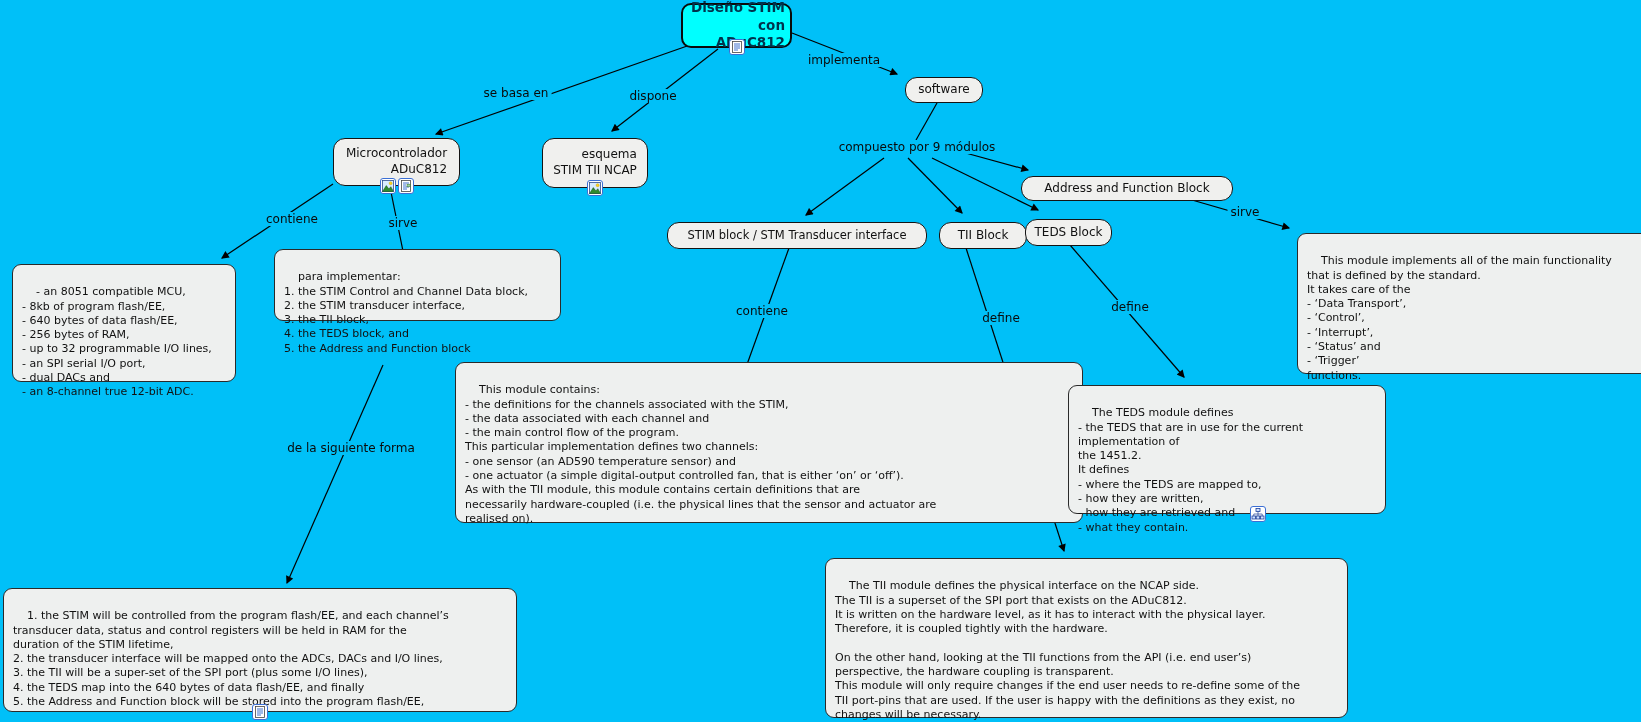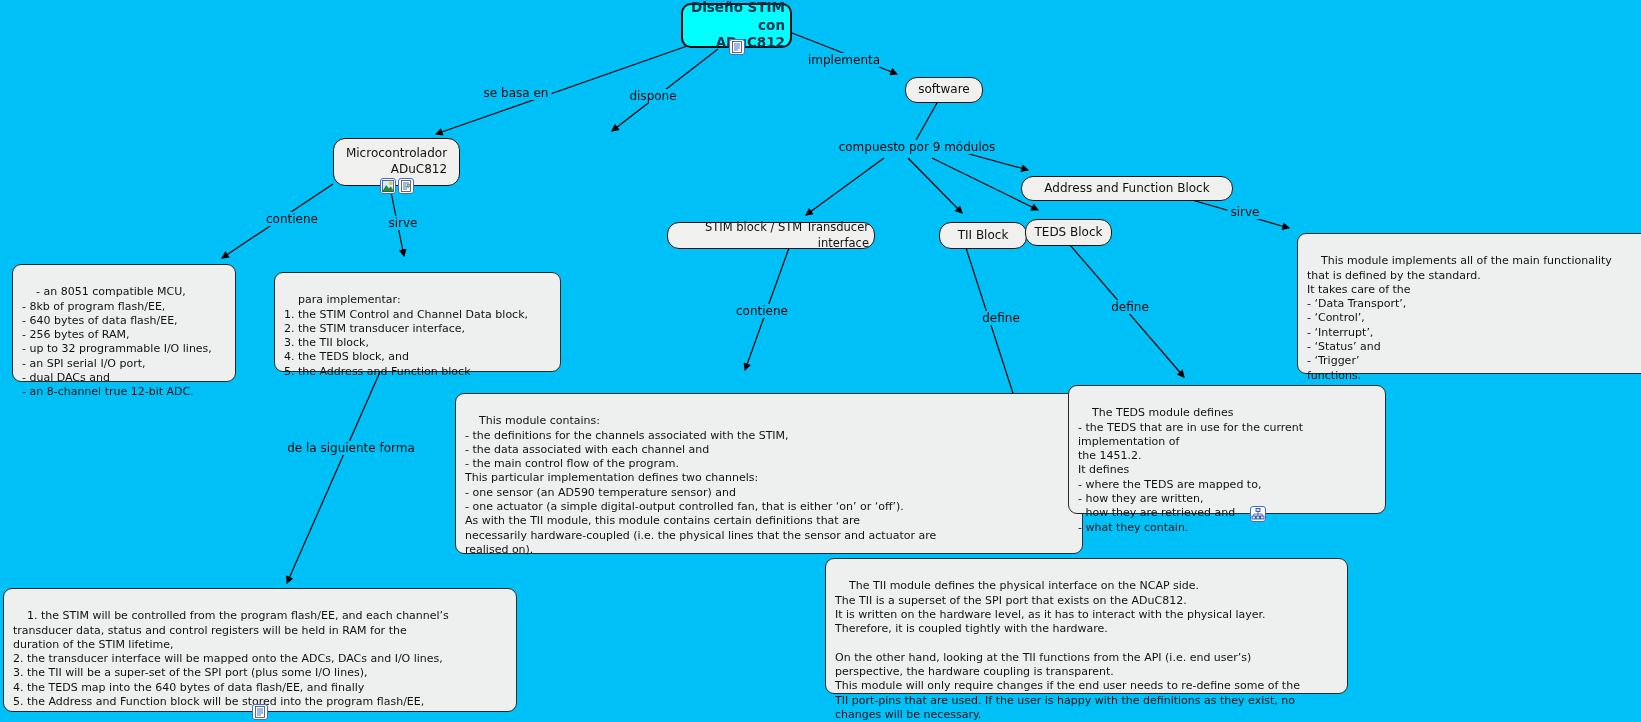--- a/index.html
+++ b/index.html
@@ -149,26 +149,40 @@
         <svg viewBox="0 0 16 16">
             <rect x="0.5" y="0.5" width="15" height="15" rx="2.5" fill="#fff" stroke="#3b6fd4"></rect>
             <rect x="3.5" y="2.5" width="9" height="11" fill="#fff" stroke="#444" stroke-width="0.8"></rect>
             <path d="M5 5h6M5 7h3M5 9h6M5 11h4" stroke="#2a62c9" stroke-width="0.9"></path>
             <rect x="9" y="6.2" width="3.2" height="2.6" fill="#9fd49f" stroke="#2e6b2e" stroke-width="0.5"></rect>
           </svg>
       </span>
     </span>
   </div>
 
+  <div class="node" style="left:542px;top:138px;width:106px;height:50px">
+    <span>esquema
+STIM TII NCAP</span>
+    <span class="icons">
+      <span class="icon">
+        <svg viewBox="0 0 16 16">
+            <rect x="0.5" y="0.5" width="15" height="15" rx="2.5" fill="#fff" stroke="#3b6fd4"></rect>
+            <rect x="2.5" y="2.5" width="11" height="11" fill="#d8ecff" stroke="#2a4b8c" stroke-width="0.8"></rect>
+            <circle cx="10.6" cy="5.2" r="1.5" fill="#ffd21e" stroke="#c8a000" stroke-width="0.4"></circle>
+            <path d="M2.5 13.5 L6.3 7.6 L8.9 11 L10.8 8.7 L13.5 13.5 Z" fill="#2e8b2e" stroke="#145214" stroke-width="0.5"></path>
+          </svg>
+      </span>
+    </span>
+  </div>
 
   <div class="node" style="left:905px;top:77px;width:78px;height:26px">
     <span>software</span>
   </div>
 
-  <div class="node" style="left:667px;top:222px;width:208px;height:27px;font-size:11.5px">
+  <div class="node" style="left:667px;top:222px;width:260px;height:27px;font-size:11.5px">
     <span>STIM block / STM Transducer interface</span>
   </div>
 
   <div class="node" style="left:939px;top:222px;width:88px;height:27px">
     <span>TII Block</span>
   </div>
 
   <div class="node" style="left:1025px;top:219px;width:87px;height:27px">
     <span>TEDS Block</span>
   </div>
@@ -181,30 +195,30 @@
     <span>- an 8051 compatible MCU,
 - 8kb of program flash/EE,
 - 640 bytes of data flash/EE,
 - 256 bytes of RAM,
 - up to 32 programmable I/O lines,
 - an SPI serial I/O port,
 - dual DACs and
 - an 8-channel true 12-bit ADC.</span>
   </div>
 
-  <div class="tbox" style="left:274px;top:272px;width:287px;height:100px">
+  <div class="tbox" style="left:274px;top:249px;width:287px;height:72px">
     <span>para implementar:
 1. the STIM Control and Channel Data block,
 2. the STIM transducer interface,
 3. the TII block,
 4. the TEDS block, and
 5. the Address and Function block</span>
   </div>
 
-  <div class="tbox" style="left:455px;top:393px;width:628px;height:161px">
+  <div class="tbox" style="left:455px;top:362px;width:628px;height:161px">
     <span>This module contains:
 - the definitions for the channels associated with the STIM,
 - the data associated with each channel and
 - the main control flow of the program.
 This particular implementation defines two channels:
 - one sensor (an AD590 temperature sensor) and
 - one actuator (a simple digital-output controlled fan, that is either ‘on’ or ‘off’).
 As with the TII module, this module contains certain definitions that are
 necessarily hardware-coupled (i.e. the physical lines that the sensor and actuator are
 realised on).</span>
@@ -238,21 +252,21 @@
             <rect x="6" y="2.5" width="4" height="3" fill="#cfe0ff" stroke="#1c3f99" stroke-width="0.8"></rect>
             <rect x="2" y="10" width="3.5" height="3" fill="#cfe0ff" stroke="#1c3f99" stroke-width="0.8"></rect>
             <rect x="6.2" y="10" width="3.5" height="3" fill="#cfe0ff" stroke="#1c3f99" stroke-width="0.8"></rect>
             <rect x="10.5" y="10" width="3.5" height="3" fill="#cfe0ff" stroke="#1c3f99" stroke-width="0.8"></rect>
             <path d="M8 5.5v2.5M3.8 10V8h8.4v2M8 8v2" stroke="#1c3f99" stroke-width="0.7" fill="none"></path>
           </svg>
       </span>
     </span>
   </div>
 
-  <div class="tbox" style="left:825px;top:558px;width:523px;height:136px">
+  <div class="tbox" style="left:825px;top:558px;width:523px;height:160px">
     <span>The TII module defines the physical interface on the NCAP side.
 The TII is a superset of the SPI port that exists on the ADuC812.
 It is written on the hardware level, as it has to interact with the physical layer.
 Therefore, it is coupled tightly with the hardware.
 
 On the other hand, looking at the TII functions from the API (i.e. end user’s)
 perspective, the hardware coupling is transparent.
 This module will only require changes if the end user needs to re-define some of the
 TII port-pins that are used. If the user is happy with the definitions as they exist, no
 changes will be necessary.</span>

